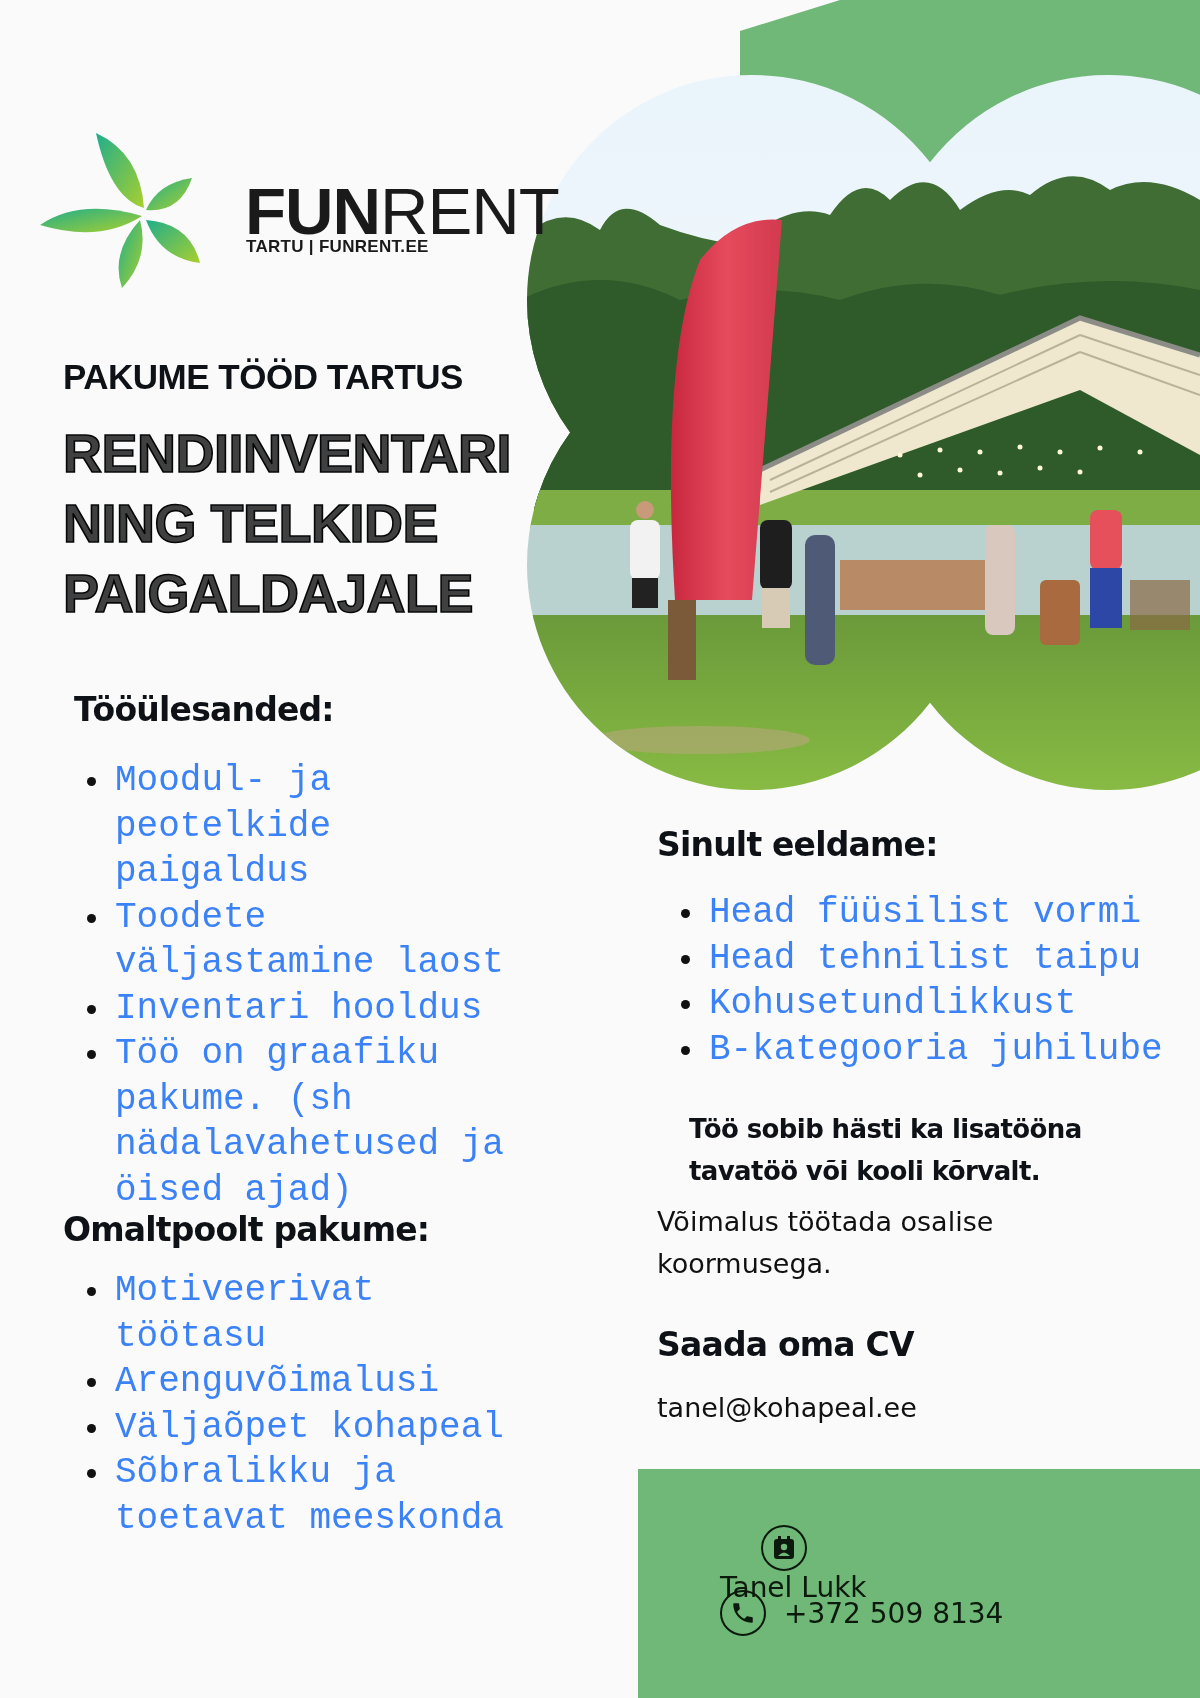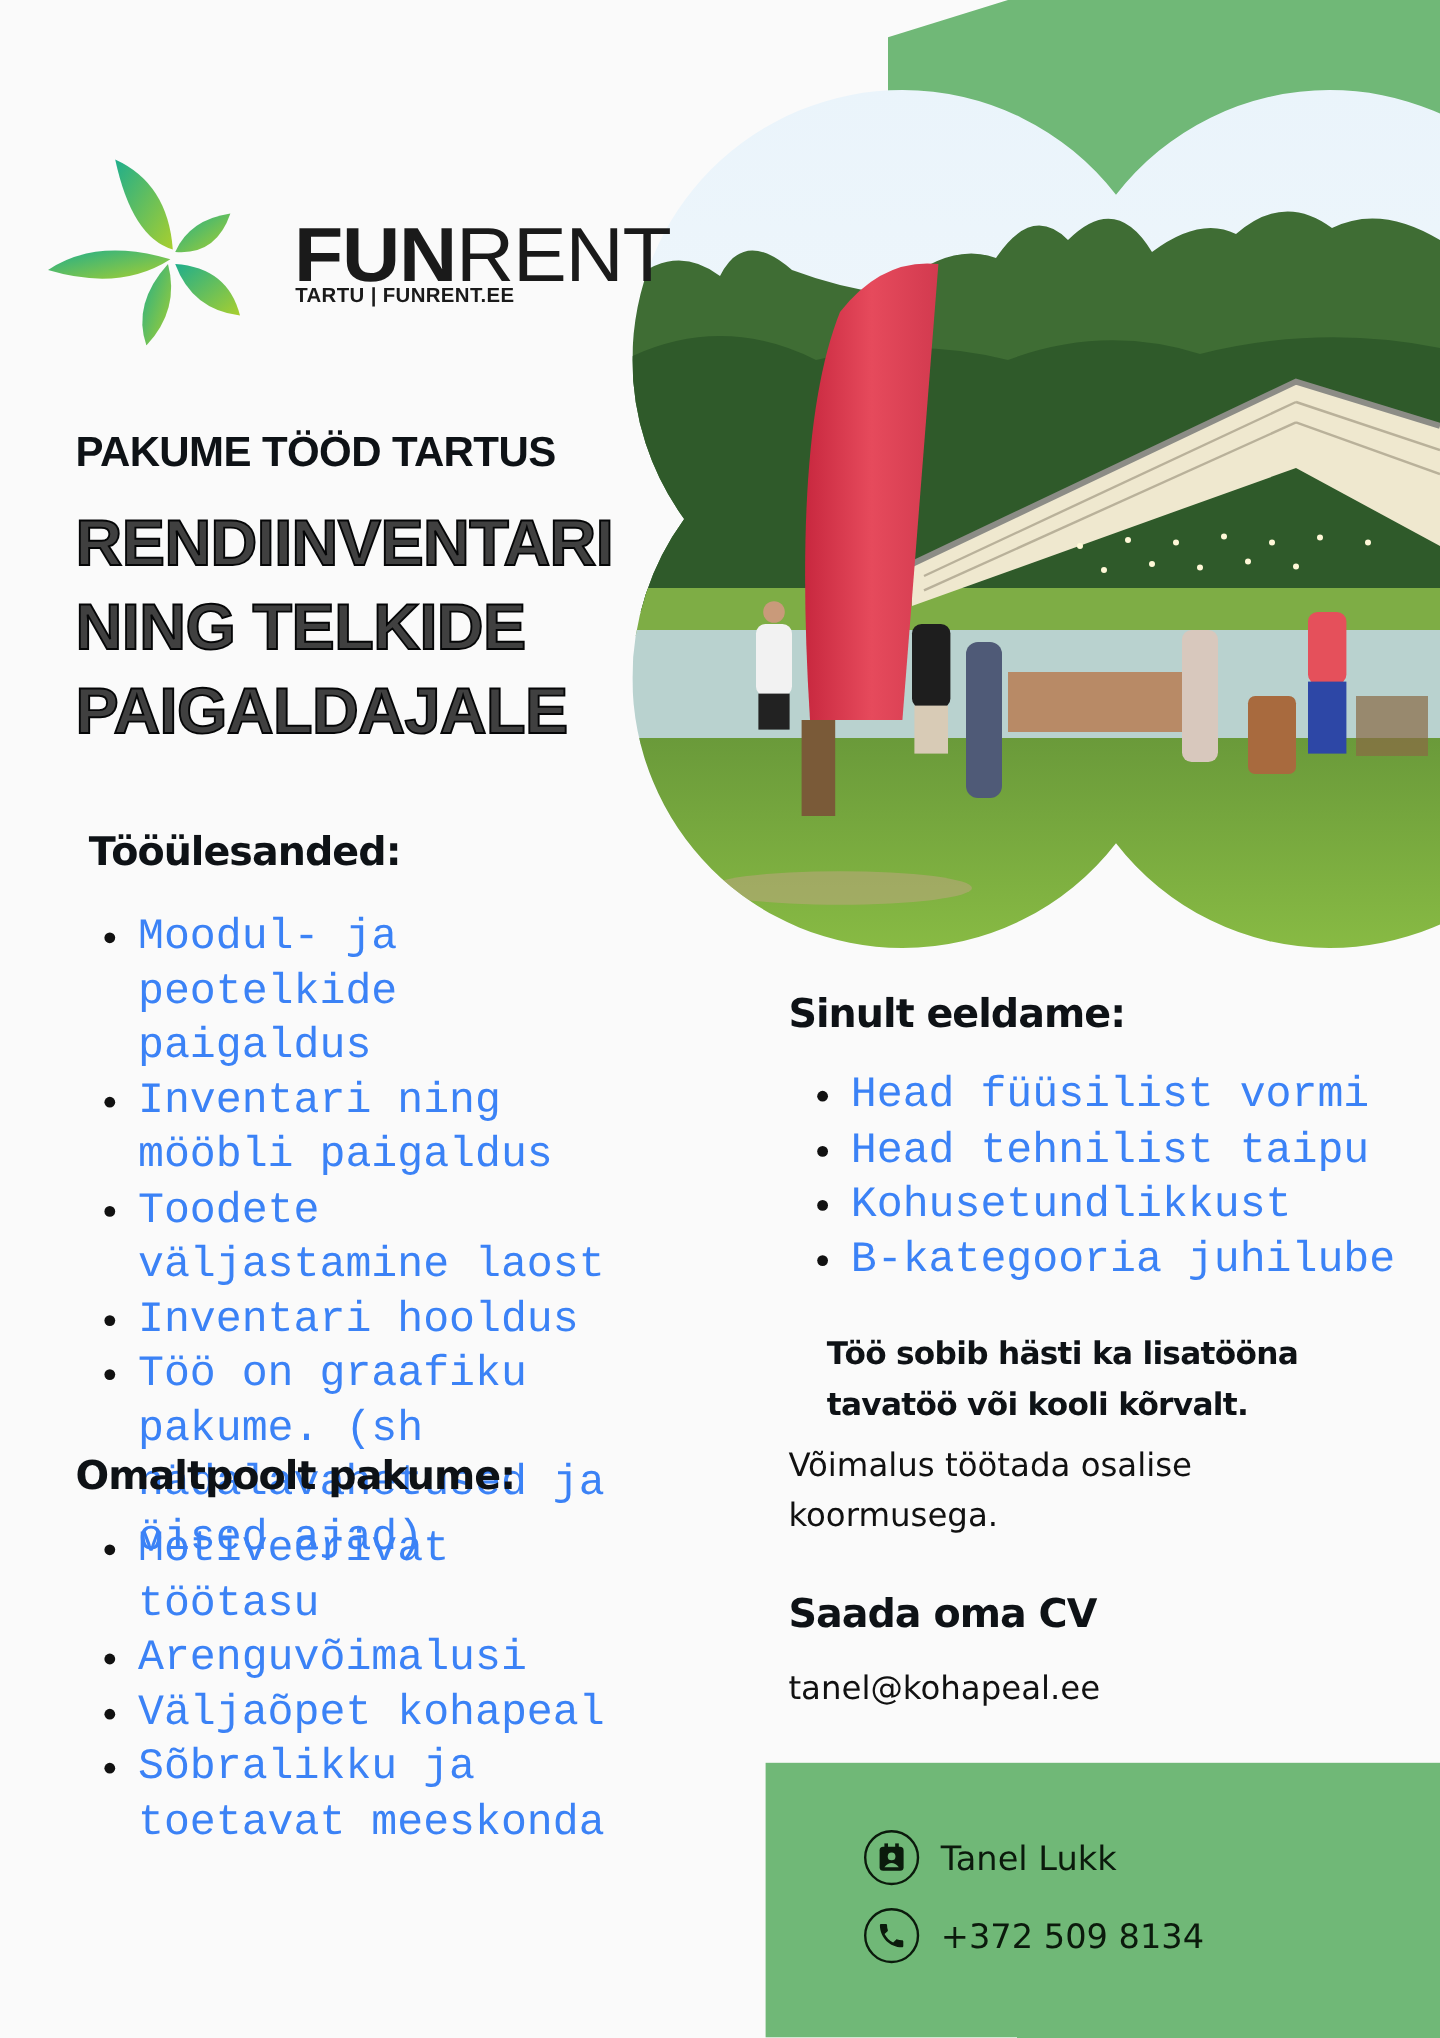--- a/index.html
+++ b/index.html
@@ -203,21 +203,20 @@
 <div class="kicker">PAKUME TÖÖD TARTUS</div>
 <div class="headline">
   <div>RENDIINVENTARI</div>
   <div>NING TELKIDE</div>
   <div>PAIGALDAJALE</div>
 </div>
 
 <div class="h2" style="left:74px; top:690px;">Tööülesanded:</div>
 <ul class="list" style="left:63px; top:758px; width:480px;">
   <li>Moodul- ja peotelkide paigaldus</li>
-  <li>Inventari ning mööbli paigaldus</li>
   <li>Toodete väljastamine laost</li>
   <li>Inventari hooldus</li>
   <li>Töö on graafiku pakume. (sh nädalavahetused ja öised ajad)</li>
 </ul>
 
 <div class="h2" style="left:63px; top:1210px;">Omaltpoolt pakume:</div>
 <ul class="list" style="left:63px; top:1268px; width:460px;">
   <li>Motiveerivat töötasu</li>
   <li>Arenguvõimalusi</li>
   <li>Väljaõpet kohapeal</li>
@@ -232,21 +231,21 @@
   <li>B-kategooria juhilube</li>
 </ul>
 
 <div class="note-bold">Töö sobib hästi ka lisatööna tavatöö või kooli kõrvalt.</div>
 <div class="note">Võimalus töötada osalise koormusega.</div>
 
 <div class="h2" style="left:657px; top:1325px;">Saada oma CV</div>
 <a class="email">tanel@kohapeal.ee</a>
 
 <div class="contact-box">
-  <div class="contact-row" style="top:56px;">
+  <div class="contact-row" style="top:56px;flex-direction:column;">
     <div class="contact-icon">
       <svg width="22" height="24" viewBox="0 0 22 24">
         <rect x="1" y="3" width="20" height="20" rx="3" fill="#0b1a0c"></rect>
         <rect x="5" y="0" width="3" height="5" fill="#0b1a0c"></rect>
         <rect x="14" y="0" width="3" height="5" fill="#0b1a0c"></rect>
         <circle cx="11" cy="11" r="3.2" fill="#70b877"></circle>
         <path d="M5,20 Q11,13 17,20 Z" fill="#70b877"></path>
       </svg>
     </div>
     <span class="contact-text">Tanel Lukk</span>

